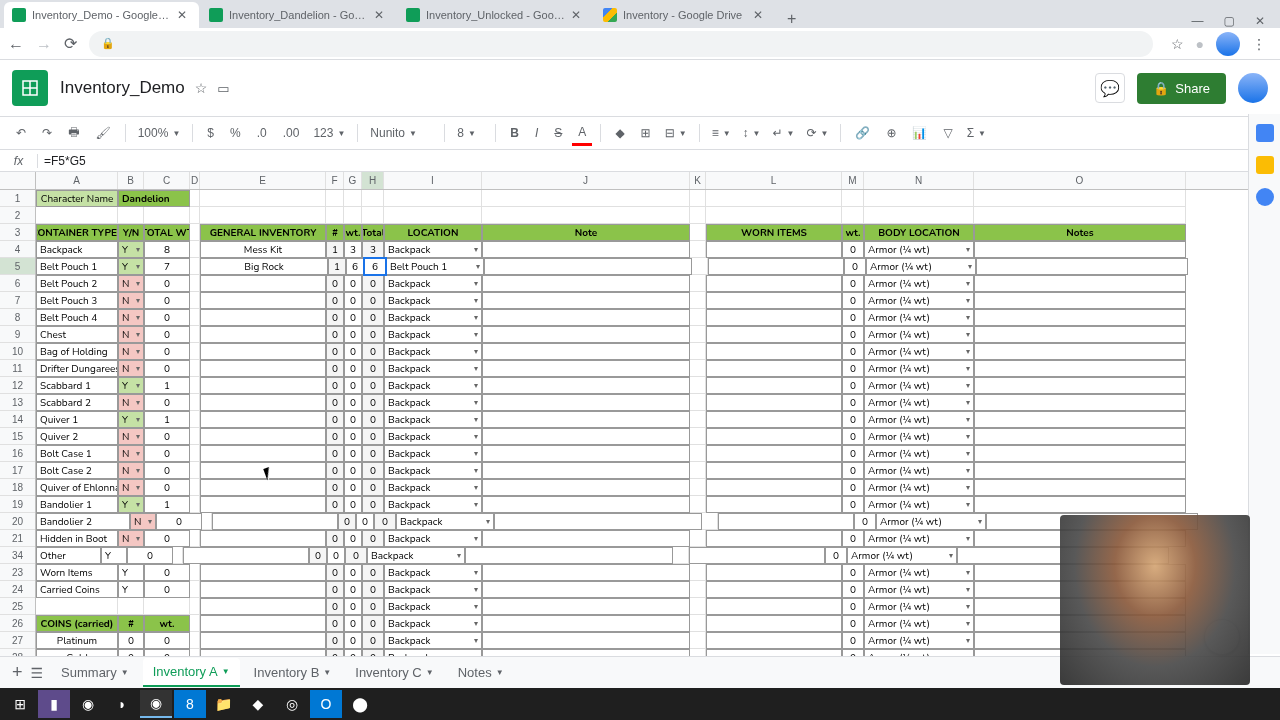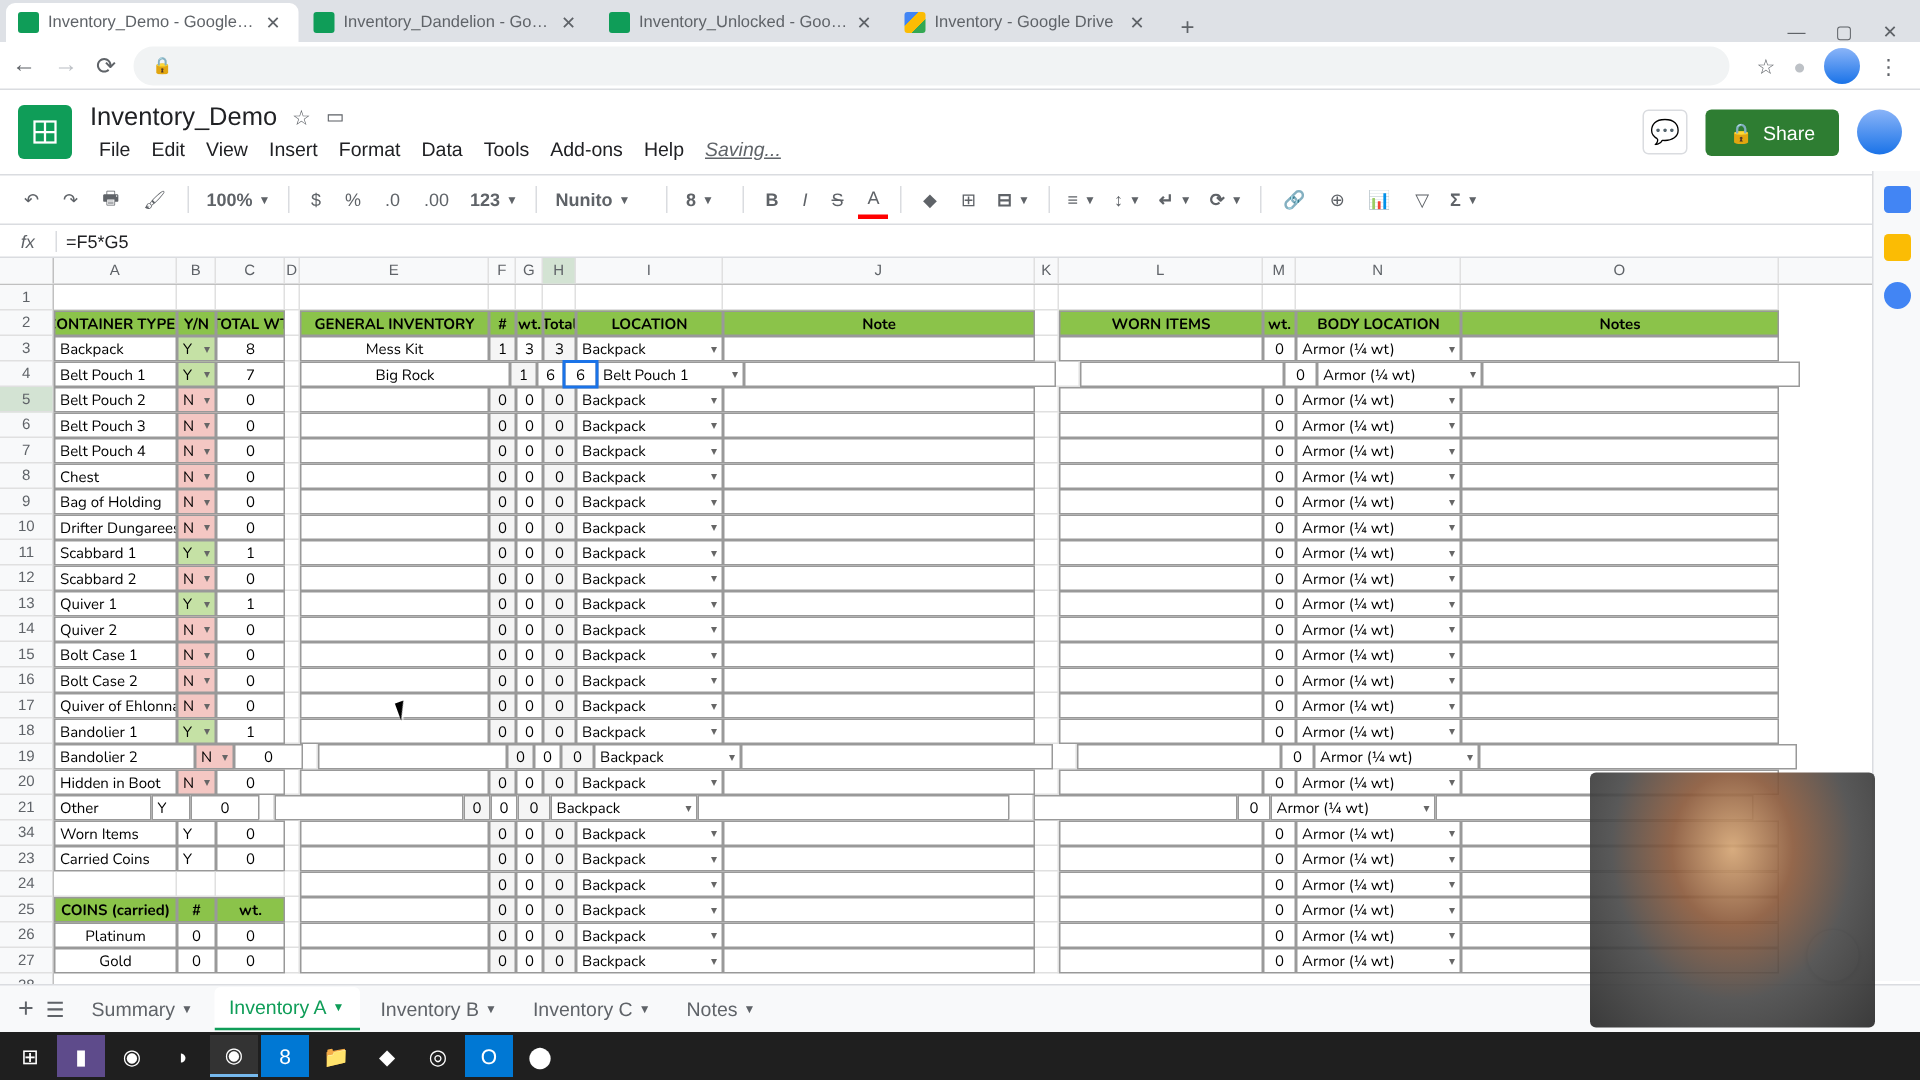--- a/index.html
+++ b/index.html
@@ -37,21 +37,21 @@
 .saving { color: #5f6368; font-style: italic; text-decoration: underline; }
 .header-right { display: flex; align-items: center; gap: 12px; }
 .comment-icon { width: 30px; height: 30px; border: 1px solid #dadce0; border-radius: 4px; display: flex; align-items: center; justify-content: center; color: #5f6368; }
 .share-btn { background: #2e7d32; color: #fff; padding: 8px 16px; border-radius: 4px; font-size: 13px; font-weight: 500; display: flex; align-items: center; gap: 6px; }
 .profile-avatar { width: 30px; height: 30px; border-radius: 50%; background: linear-gradient(#8ab4f8,#1a73e8); }
 
 
 .toolbar { height: 34px; border-top: 1px solid #dadce0; border-bottom: 1px solid #dadce0; display: flex; align-items: center; padding: 0 10px; gap: 4px; font-size: 12px; color: #5f6368; }
 .tool-btn { padding: 4px 6px; cursor: pointer; display: flex; align-items: center; gap: 2px; }
 .tool-sep { width: 1px; height: 18px; background: #dadce0; margin: 0 4px; }
-.tool-select { display: flex; align-items: center; gap: 4px; padding: 2px 4px; font-weight: bold; }
+.tool-select { display: flex; align-items: center; gap: 4px; padding: 2px 4px; }
 .dropdown-arrow { font-size: 8px; }
 .formula-collapse { margin-left: auto; font-size: 12px; }
 
 
 .formula-bar { height: 22px; border-bottom: 1px solid #dadce0; display: flex; align-items: center; font-size: 12px; }
 .fx-label { width: 38px; text-align: center; font-style: italic; color: #5f6368; border-right: 1px solid #dadce0; }
 .formula-text { padding-left: 6px; color: #202124; }
 
 
 .grid-area { position: relative; height: 490px; overflow: hidden; background: #fff; }
@@ -157,32 +157,20 @@
         <line x1="2" y1="9" x2="16" y2="9" stroke="#fff" stroke-width="1.5"></line>
         <line x1="9" y1="2" x2="9" y2="16" stroke="#fff" stroke-width="1.5"></line>
       </svg>
   </div>
   <div class="doc-title-area">
     <div class="doc-title-row">
       <span>Inventory_Demo</span>
       <span class="star-icon">☆</span>
       <span class="move-icon">▭</span>
     </div>
-    <div class="menu-bar" id="menu-bar">
-        <span class="menu-item">File</span>
-        <span class="menu-item">Edit</span>
-        <span class="menu-item">View</span>
-        <span class="menu-item">Insert</span>
-        <span class="menu-item">Format</span>
-        <span class="menu-item">Data</span>
-        <span class="menu-item">Tools</span>
-        <span class="menu-item">Add-ons</span>
-        <span class="menu-item">Help</span>
-        <span class="menu-item saving">Saving...</span>
-      </div>
   </div>
   <div class="header-right">
     <div class="comment-icon">💬</div>
     <div class="share-btn">
       <span>🔒</span>
       <span>Share</span>
     </div>
     <div class="profile-avatar"></div>
   </div>
 </div>
@@ -295,37 +283,53 @@
         <div class="row-h">34</div>
         <div class="row-h">23</div>
         <div class="row-h">24</div>
         <div class="row-h">25</div>
         <div class="row-h">26</div>
         <div class="row-h">27</div>
         <div class="row-h">28</div>
       </div>
     <div class="cells" id="cells">
         <div class="cell-row">
-          <div class="cell   " style="width:82px"></div>
-          <div class="cell   " style="width:26px"></div>
-          <div class="cell   " style="width:46px"></div>
+          <div class="cell hdr-green-lt data-cell c " style="width:82px">Character Name</div>
+          <div class="cell hdr-green data-cell  " style="width:72px">Dandelion</div>
           <div class="cell   " style="width:10px"></div>
           <div class="cell   " style="width:126px"></div>
           <div class="cell   " style="width:18px"></div>
           <div class="cell   " style="width:18px"></div>
           <div class="cell   " style="width:22px"></div>
           <div class="cell   " style="width:98px"></div>
           <div class="cell   " style="width:208px"></div>
           <div class="cell   " style="width:16px"></div>
           <div class="cell   " style="width:136px"></div>
           <div class="cell   " style="width:22px"></div>
           <div class="cell   " style="width:110px"></div>
           <div class="cell   " style="width:212px"></div>
         </div>
         <div class="cell-row">
+          <div class="cell   " style="width:82px"></div>
+          <div class="cell   " style="width:26px"></div>
+          <div class="cell   " style="width:46px"></div>
+          <div class="cell   " style="width:10px"></div>
+          <div class="cell   " style="width:126px"></div>
+          <div class="cell   " style="width:18px"></div>
+          <div class="cell   " style="width:18px"></div>
+          <div class="cell   " style="width:22px"></div>
+          <div class="cell   " style="width:98px"></div>
+          <div class="cell   " style="width:208px"></div>
+          <div class="cell   " style="width:16px"></div>
+          <div class="cell   " style="width:136px"></div>
+          <div class="cell   " style="width:22px"></div>
+          <div class="cell   " style="width:110px"></div>
+          <div class="cell   " style="width:212px"></div>
+        </div>
+        <div class="cell-row">
           <div class="cell hdr-green data-cell c " style="width:82px">CONTAINER TYPES</div>
           <div class="cell hdr-green data-cell c " style="width:26px">Y/N</div>
           <div class="cell hdr-green data-cell c " style="width:46px">TOTAL WT</div>
           <div class="cell   " style="width:10px"></div>
           <div class="cell hdr-green data-cell c " style="width:126px">GENERAL INVENTORY</div>
           <div class="cell hdr-green data-cell c " style="width:18px">#</div>
           <div class="cell hdr-green data-cell c " style="width:18px">wt.</div>
           <div class="cell hdr-green data-cell c " style="width:22px">Total</div>
           <div class="cell hdr-green data-cell c " style="width:98px">LOCATION</div>
           <div class="cell hdr-green data-cell c " style="width:208px">Note</div>
@@ -350,21 +354,21 @@
           <div class="cell data-cell  " style="width:136px"></div>
           <div class="cell data-cell c " style="width:22px">0</div>
           <div class="cell data-cell c dd-arrow" style="width:110px">Armor (¼ wt)</div>
           <div class="cell data-cell  " style="width:212px"></div>
         </div>
         <div class="cell-row">
           <div class="cell data-cell  " style="width:82px">Belt Pouch 1</div>
           <div class="cell data-yn-y data-cell  dd-arrow" style="width:26px">Y</div>
           <div class="cell data-cell c " style="width:46px">7</div>
           <div class="cell   " style="width:10px"></div>
-          <div class="cell data-cell c " style="width:140px">Big Rock</div>
+          <div class="cell data-cell c " style="width:128px">Big Rock</div>
           <div class="cell data-grey data-cell c " style="width:18px">1</div>
           <div class="cell data-cell c " style="width:18px">6</div>
           <div class="cell data-grey data-cell selected-cell c " style="width:22px">6</div>
           <div class="cell data-cell c dd-arrow" style="width:98px">Belt Pouch 1</div>
           <div class="cell data-cell  " style="width:208px"></div>
           <div class="cell   " style="width:16px"></div>
           <div class="cell data-cell  " style="width:136px"></div>
           <div class="cell data-cell c " style="width:22px">0</div>
           <div class="cell data-cell c dd-arrow" style="width:110px">Armor (¼ wt)</div>
           <div class="cell data-cell  " style="width:212px"></div>

